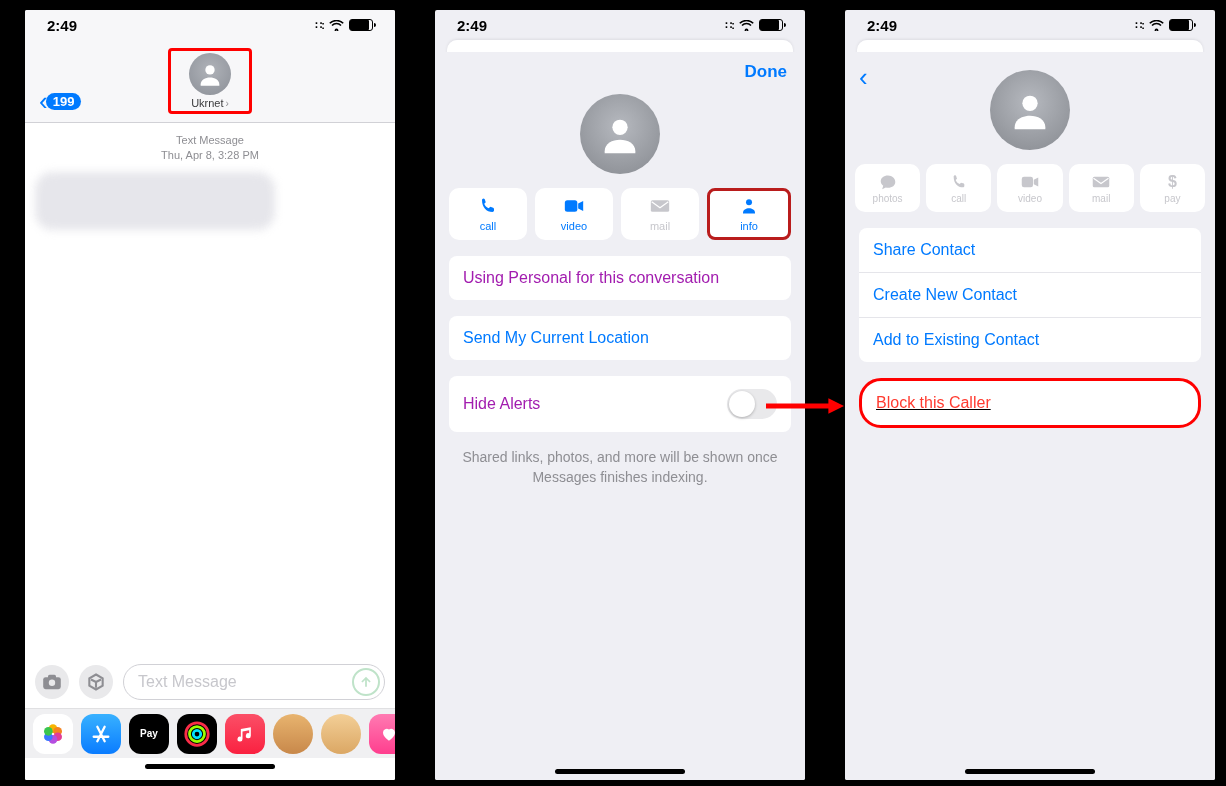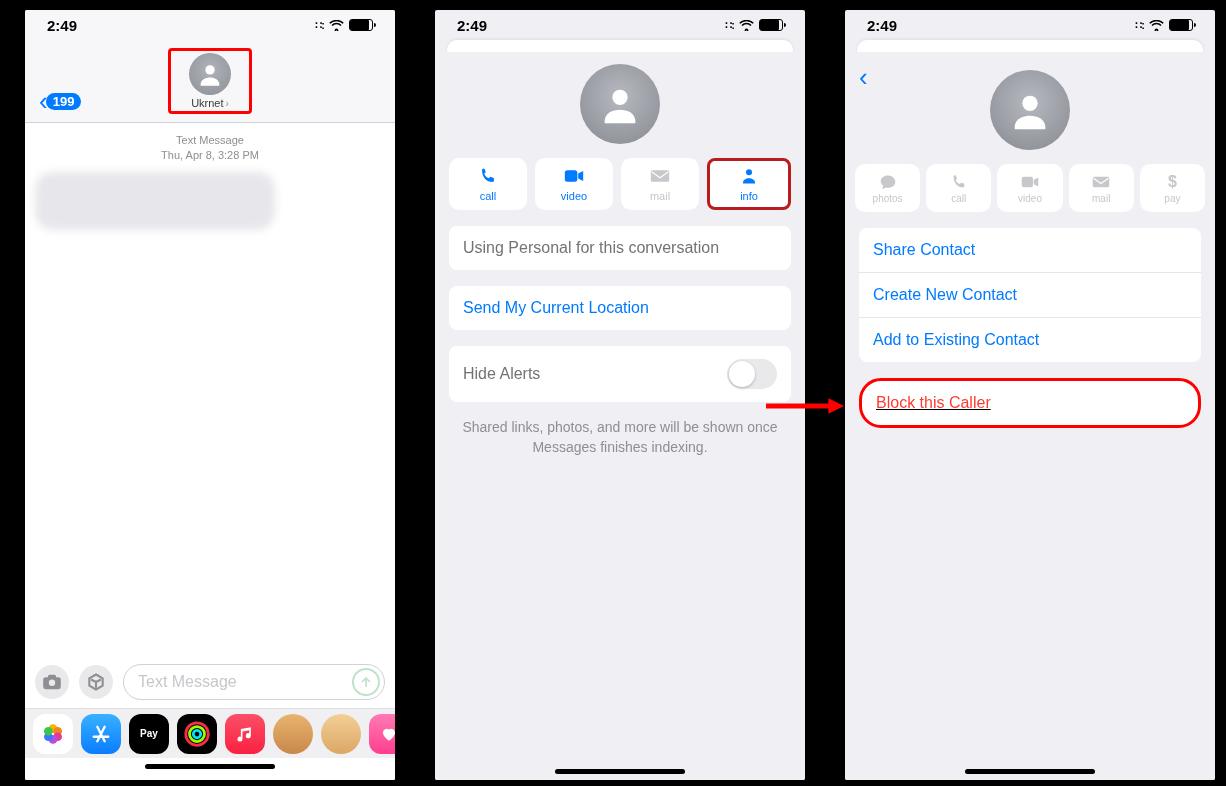--- a/index.html
+++ b/index.html
@@ -140,21 +140,21 @@
     flex:1; background:#fff; border-radius:10px; height: 52px;
     display:flex; flex-direction:column; align-items:center; justify-content:center;
     color:#c7c7cc; gap:4px;
   }
   .act-btn.enabled { color:#007aff; }
   .act-btn .lbl { font-size: 11px; }
   .act-btn .ic { font-size: 18px; height:20px; display:flex; align-items:center; }
   .act-btn.redbox { border: 3px solid #b91c1c; border-radius:8px; }
 
   .cell-group { margin: 16px 14px 0; background:#fff; border-radius:8px; overflow:hidden; }
-  .cell { padding: 13px 14px; font-size: 16px; color:#737373; border-top:1px solid #e5e5ea; display:flex; align-items:center; justify-content:space-between; }
+  .cell { padding: 13px 14px; font-size: 16px; color:#a21caf; border-top:1px solid #e5e5ea; display:flex; align-items:center; justify-content:space-between; }
   .cell:first-child { border-top:none; }
   .cell.blue { color:#007aff; }
   .cell.red { color:#ff3b30; }
   .toggle {
     width: 50px; height: 30px; border-radius: 15px; background:#e9e9eb; position:relative;
   }
   .toggle::after { content:""; position:absolute; left:2px; top:2px; width:26px; height:26px; border-radius:50%; background:#fff; box-shadow:0 1px 3px rgba(0,0,0,0.25); }
   .info-note { margin:16px 24px; font-size:14px; color:#8e8e93; text-align:center; line-height:1.4; }
 
   
@@ -307,20 +307,21 @@
         <svg class="wifi" viewBox="0 0 20 14">
             <path d="M10 12 a1.5 1.5 0 1 0 0.01 0 M4 7 a8 8 0 0 1 12 0 M1 4 a13 13 0 0 1 18 0" fill="none" stroke="#000" stroke-width="2"></path>
           </svg>
         <div class="batt">
             <div class="batt-fill"></div>
           </div>
       </div>
     </div>
     <div class="sheet-stub"></div>
     <div class="sheet">
+      <div class="done"><span>Done</span></div>
       <div class="avatar-lg">
         <svg viewBox="0 0 24 24" fill="#fff">
             <circle cx="12" cy="8.5" r="4"></circle>
             <path d="M4 21c0-4 4-6 8-6s8 2 8 6v1H4z"></path>
           </svg>
       </div>
       <div class="action-row">
         <div class="act-btn enabled">
           <span class="ic">
               <svg width="18" height="18" viewBox="0 0 24 24" fill="currentColor">

